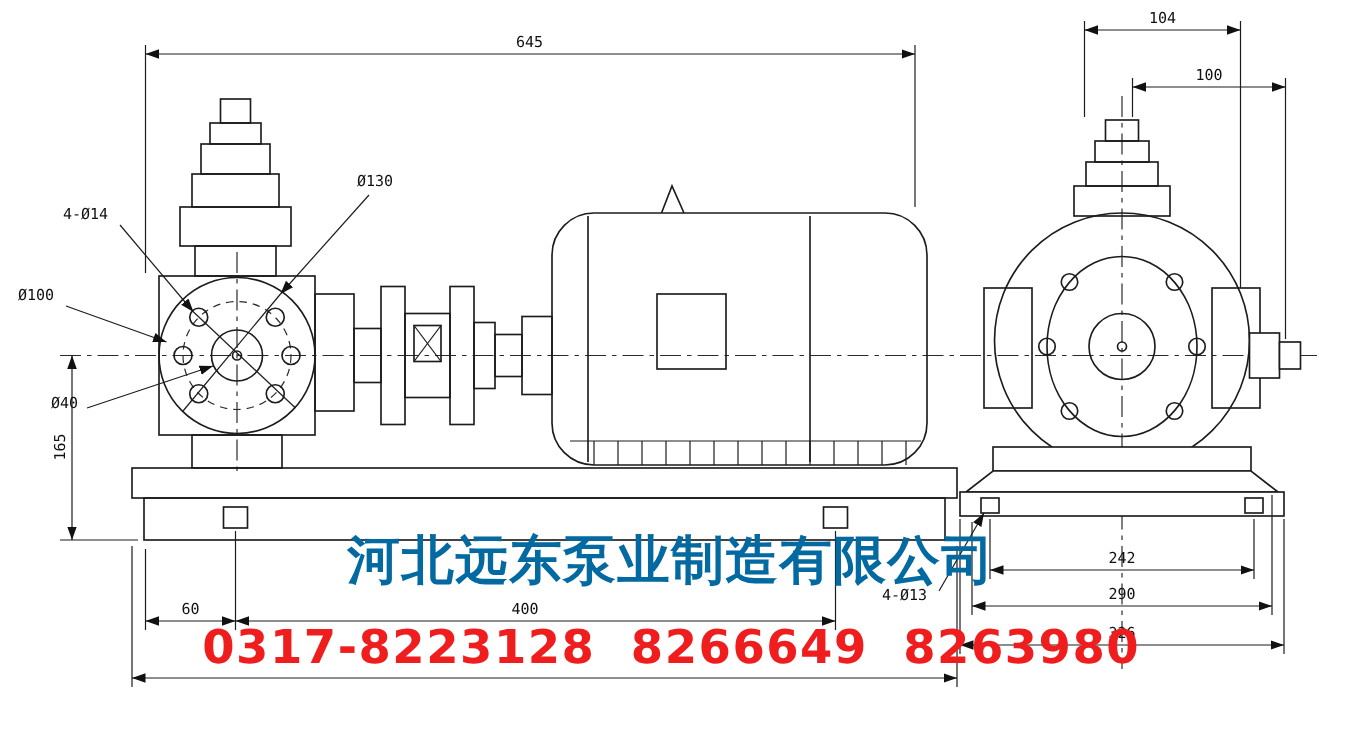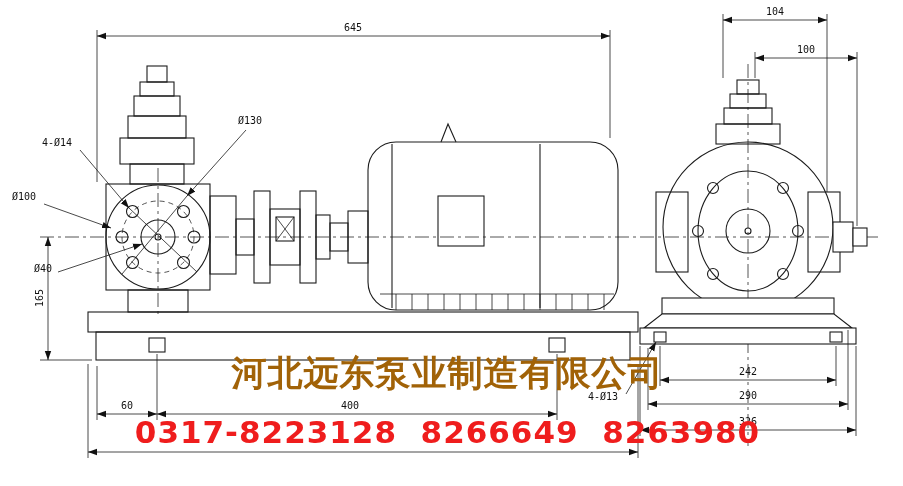--- a/index.html
+++ b/index.html
@@ -194,16 +194,16 @@
     <line class="thin" x1="44" y1="204" x2="111" y2="228" marker-end="url(#ar)"></line>
 
     <text class="dim" x="34" y="272">Ø40</text>
     <line class="thin" x1="58" y1="272" x2="142" y2="244" marker-end="url(#ar)"></line>
 
     <text class="dim" x="588" y="400">4-Ø13</text>
     <line class="thin" x1="626" y1="394" x2="656" y2="342" marker-end="url(#ar)"></line>
   </g>
 </svg>
 
-  <div class="wm wm-company" style="color: #a16207;">河北远东泵业制造有限公司</div>
+  <div class="wm wm-company" style="color: #0369a1;">河北远东泵业制造有限公司</div>
   <div class="wm wm-phones" style="color: rgb(239, 29, 29);">0317-8223128  8266649  8263980</div>
 
 </div>
 
 </body></html>

